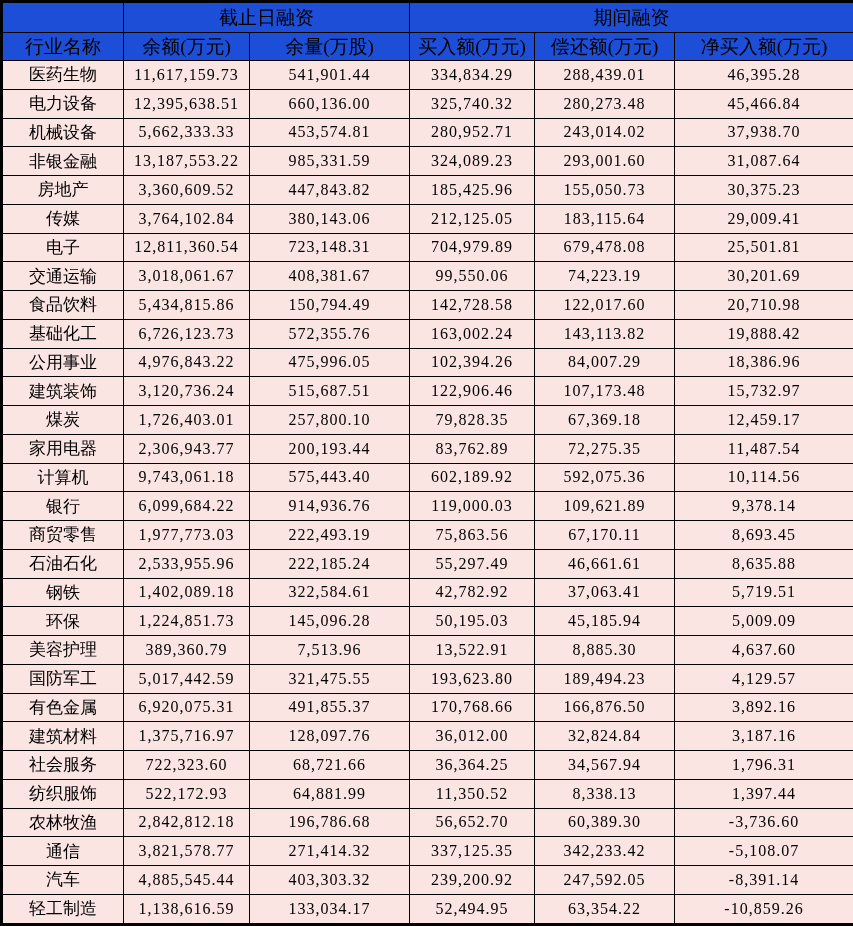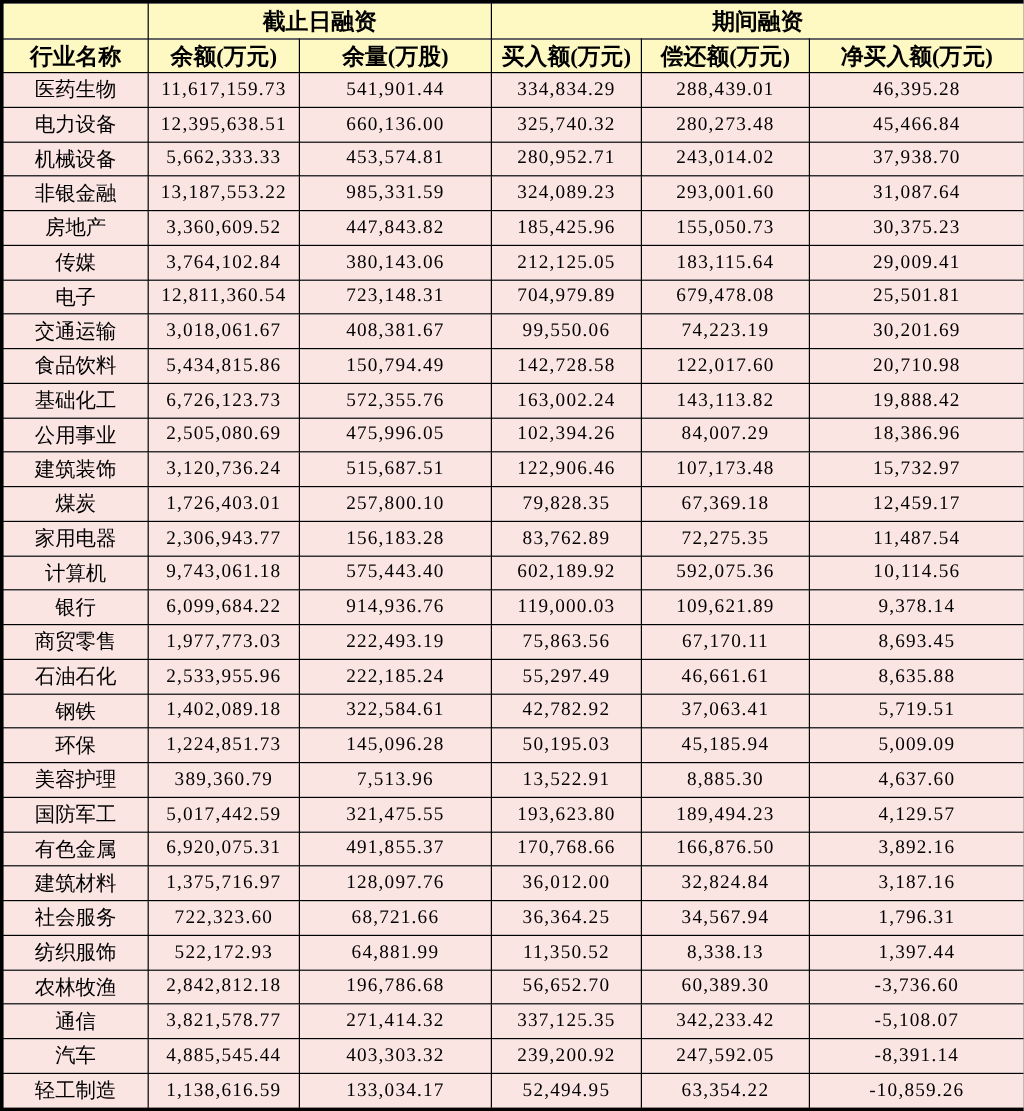--- a/index.html
+++ b/index.html
@@ -19,22 +19,22 @@
     font-family: "Liberation Serif", "DejaVu Serif", serif;
     color: #000000;
   }
   table.fin-table, table.fin-table th, table.fin-table td {
     border: 1.5px solid #000000;
   }
   table.fin-table {
     border-width: 3px;
   }
   th {
-    background: #fef9c3;
-    font-weight: bold;
+    background: #1d4ed8;
+    font-weight: normal;
     font-size: 19px;
     text-align: center;
     vertical-align: middle;
     white-space: nowrap;
     overflow: hidden;
     padding: 0;
   }
   tr.group-row { height: 31px; }
   tr.col-row  { height: 28px; }
   td {
@@ -158,21 +158,21 @@
       <tr>
     <td class="industry-cell">基础化工</td>
     <td class="value-cell">6,726,123.73</td>
     <td class="value-cell">572,355.76</td>
     <td class="value-cell">163,002.24</td>
     <td class="value-cell">143,113.82</td>
     <td class="value-cell">19,888.42</td>
   </tr>
       <tr>
     <td class="industry-cell">公用事业</td>
-    <td class="value-cell">2,505,080.69</td>
+    <td class="value-cell">4,976,843.22</td>
     <td class="value-cell">475,996.05</td>
     <td class="value-cell">102,394.26</td>
     <td class="value-cell">84,007.29</td>
     <td class="value-cell">18,386.96</td>
   </tr>
       <tr>
     <td class="industry-cell">建筑装饰</td>
     <td class="value-cell">3,120,736.24</td>
     <td class="value-cell">515,687.51</td>
     <td class="value-cell">122,906.46</td>
@@ -183,21 +183,21 @@
     <td class="industry-cell">煤炭</td>
     <td class="value-cell">1,726,403.01</td>
     <td class="value-cell">257,800.10</td>
     <td class="value-cell">79,828.35</td>
     <td class="value-cell">67,369.18</td>
     <td class="value-cell">12,459.17</td>
   </tr>
       <tr>
     <td class="industry-cell">家用电器</td>
     <td class="value-cell">2,306,943.77</td>
-    <td class="value-cell">156,183.28</td>
+    <td class="value-cell">200,193.44</td>
     <td class="value-cell">83,762.89</td>
     <td class="value-cell">72,275.35</td>
     <td class="value-cell">11,487.54</td>
   </tr>
       <tr>
     <td class="industry-cell">计算机</td>
     <td class="value-cell">9,743,061.18</td>
     <td class="value-cell">575,443.40</td>
     <td class="value-cell">602,189.92</td>
     <td class="value-cell">592,075.36</td>

